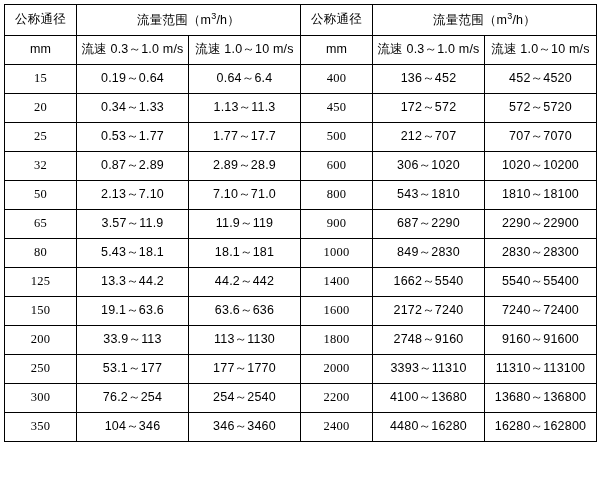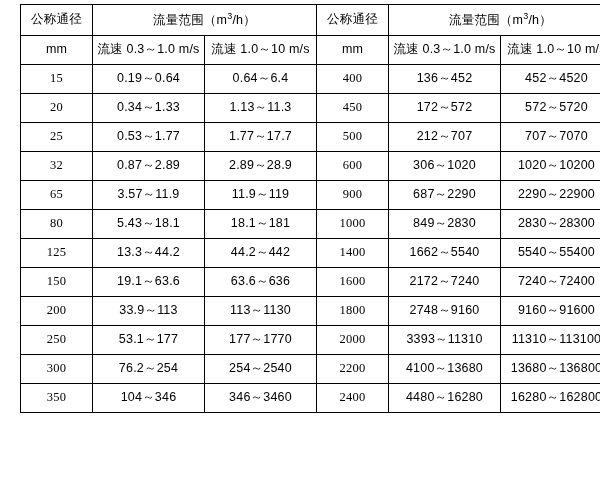--- a/index.html
+++ b/index.html
@@ -11,21 +11,21 @@
     width: 600px;
     height: 481px;
     font-family: "Liberation Sans", sans-serif;
     color: #000000;
     overflow: hidden;
   }
   #flow-table-wrap {
     width: 600px;
     height: 481px;
     box-sizing: border-box;
-    padding: 4px 4px 4px 20px;
+    padding: 4px 4px 4px 4px;
   }
   table.flow-table {
     border-collapse: collapse;
     width: 592px;
     table-layout: fixed;
   }
   table.flow-table td,
   table.flow-table th {
     border: 1px solid #000000;
     text-align: center;
@@ -126,20 +126,28 @@
       </tr>
       <tr>
         <td class="dn">32</td>
         <td class="num">0.87～2.89</td>
         <td class="num">2.89～28.9</td>
         <td class="dn">600</td>
         <td class="num">306～1020</td>
         <td class="num">1020～10200</td>
       </tr>
       <tr>
+        <td class="dn">50</td>
+        <td class="num">2.13～7.10</td>
+        <td class="num">7.10～71.0</td>
+        <td class="dn">800</td>
+        <td class="num">543～1810</td>
+        <td class="num">1810～18100</td>
+      </tr>
+      <tr>
         <td class="dn">65</td>
         <td class="num">3.57～11.9</td>
         <td class="num">11.9～119</td>
         <td class="dn">900</td>
         <td class="num">687～2290</td>
         <td class="num">2290～22900</td>
       </tr>
       <tr>
         <td class="dn">80</td>
         <td class="num">5.43～18.1</td>

